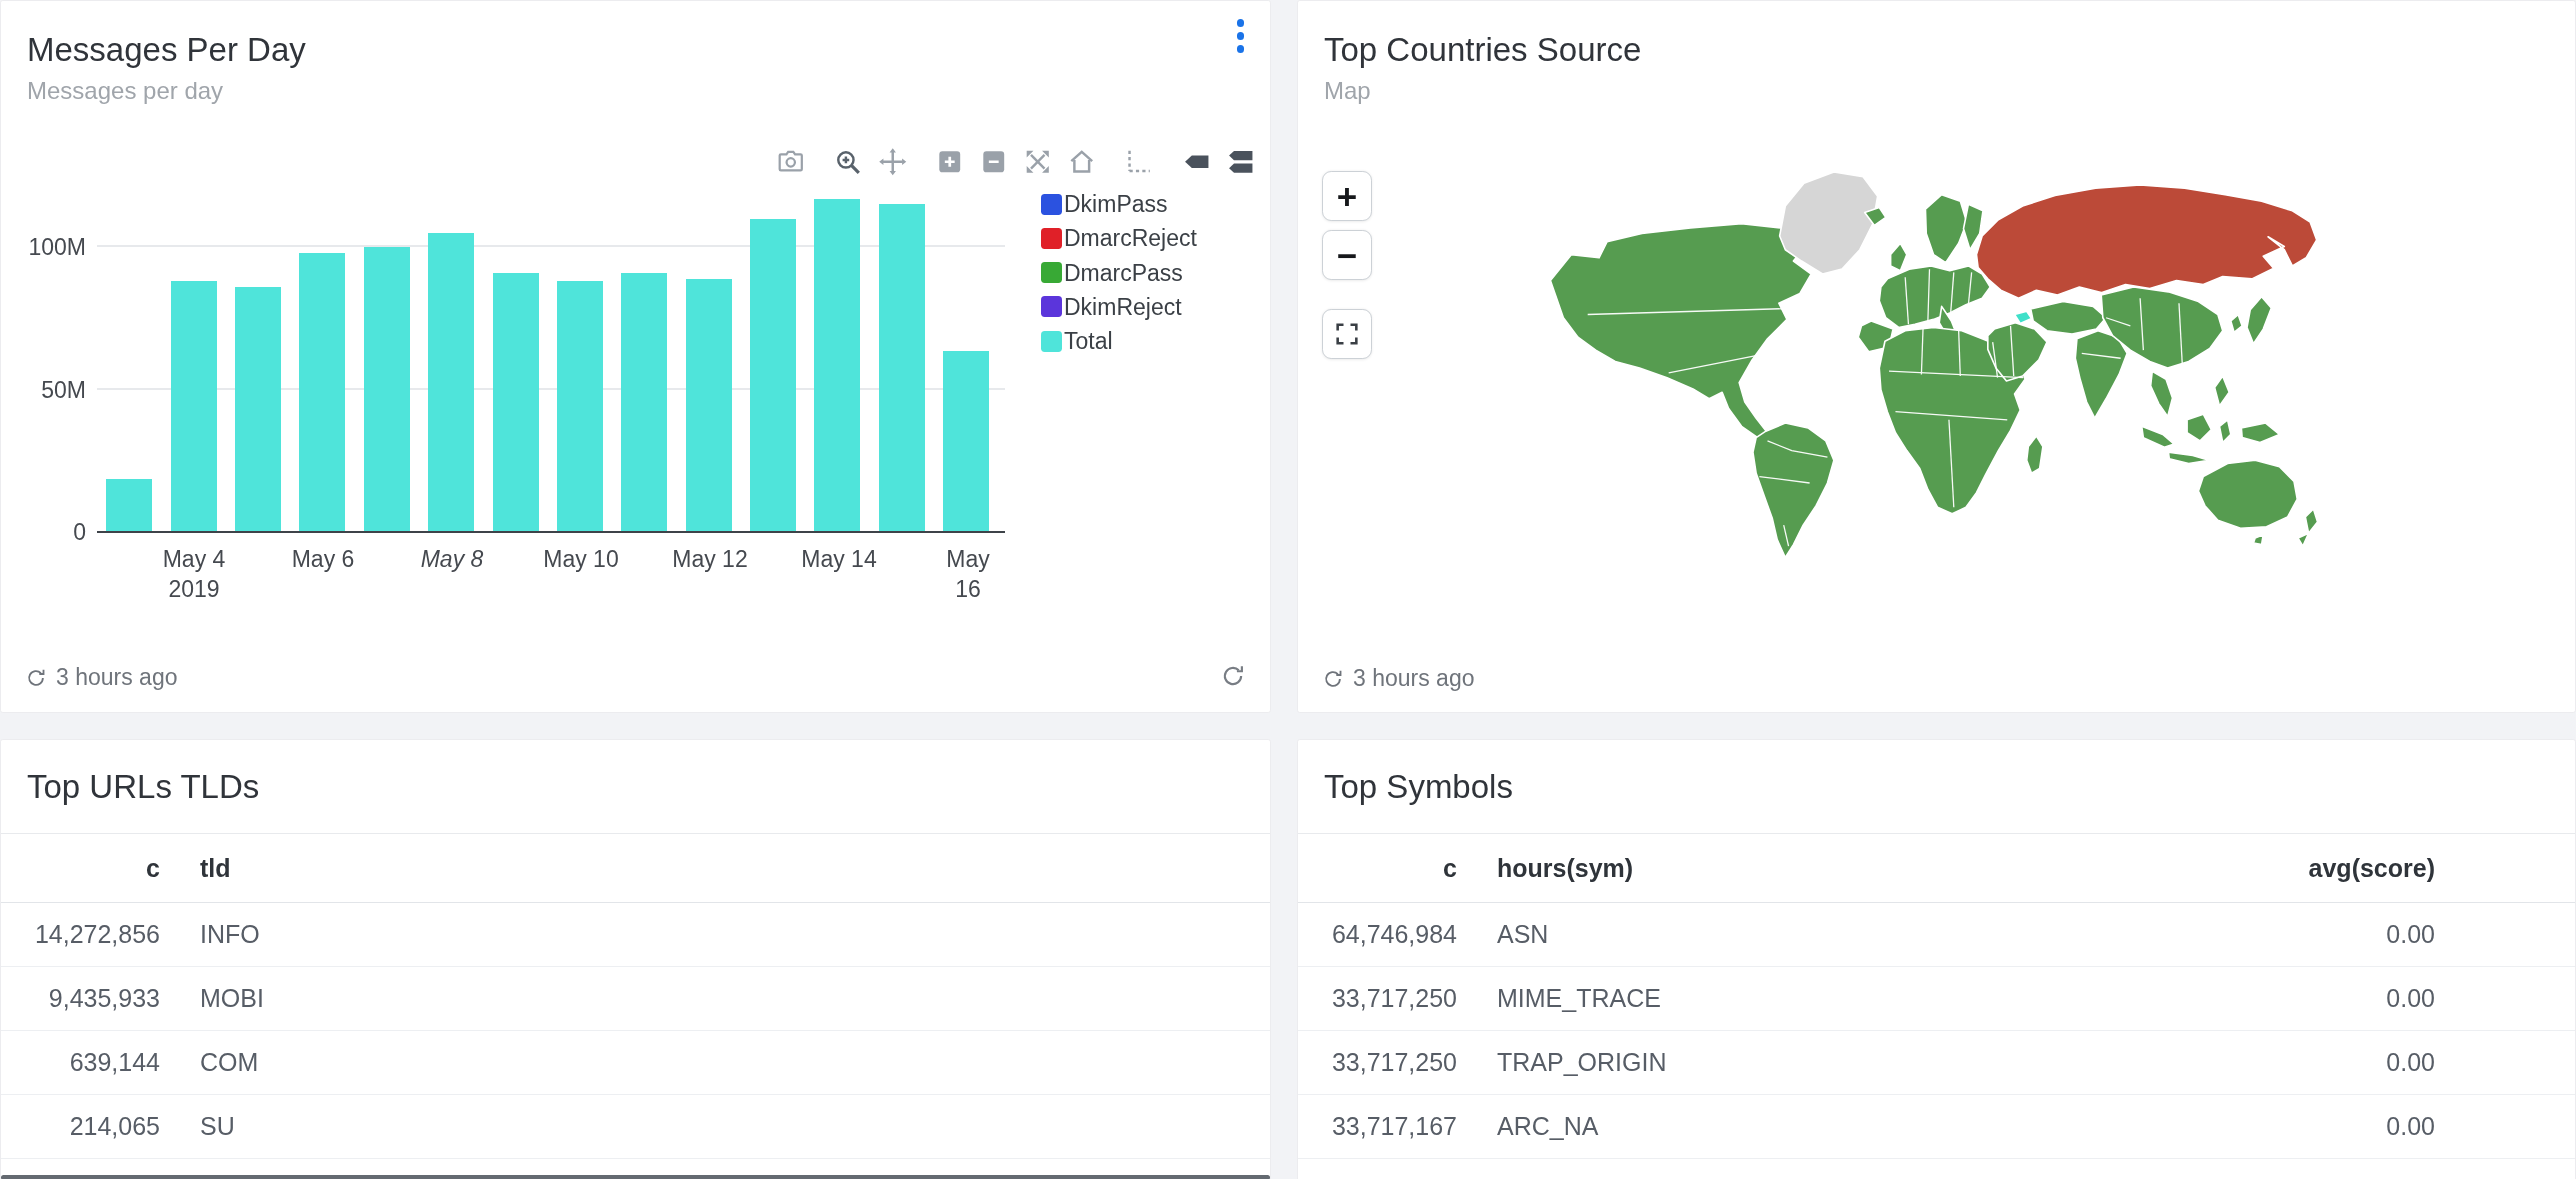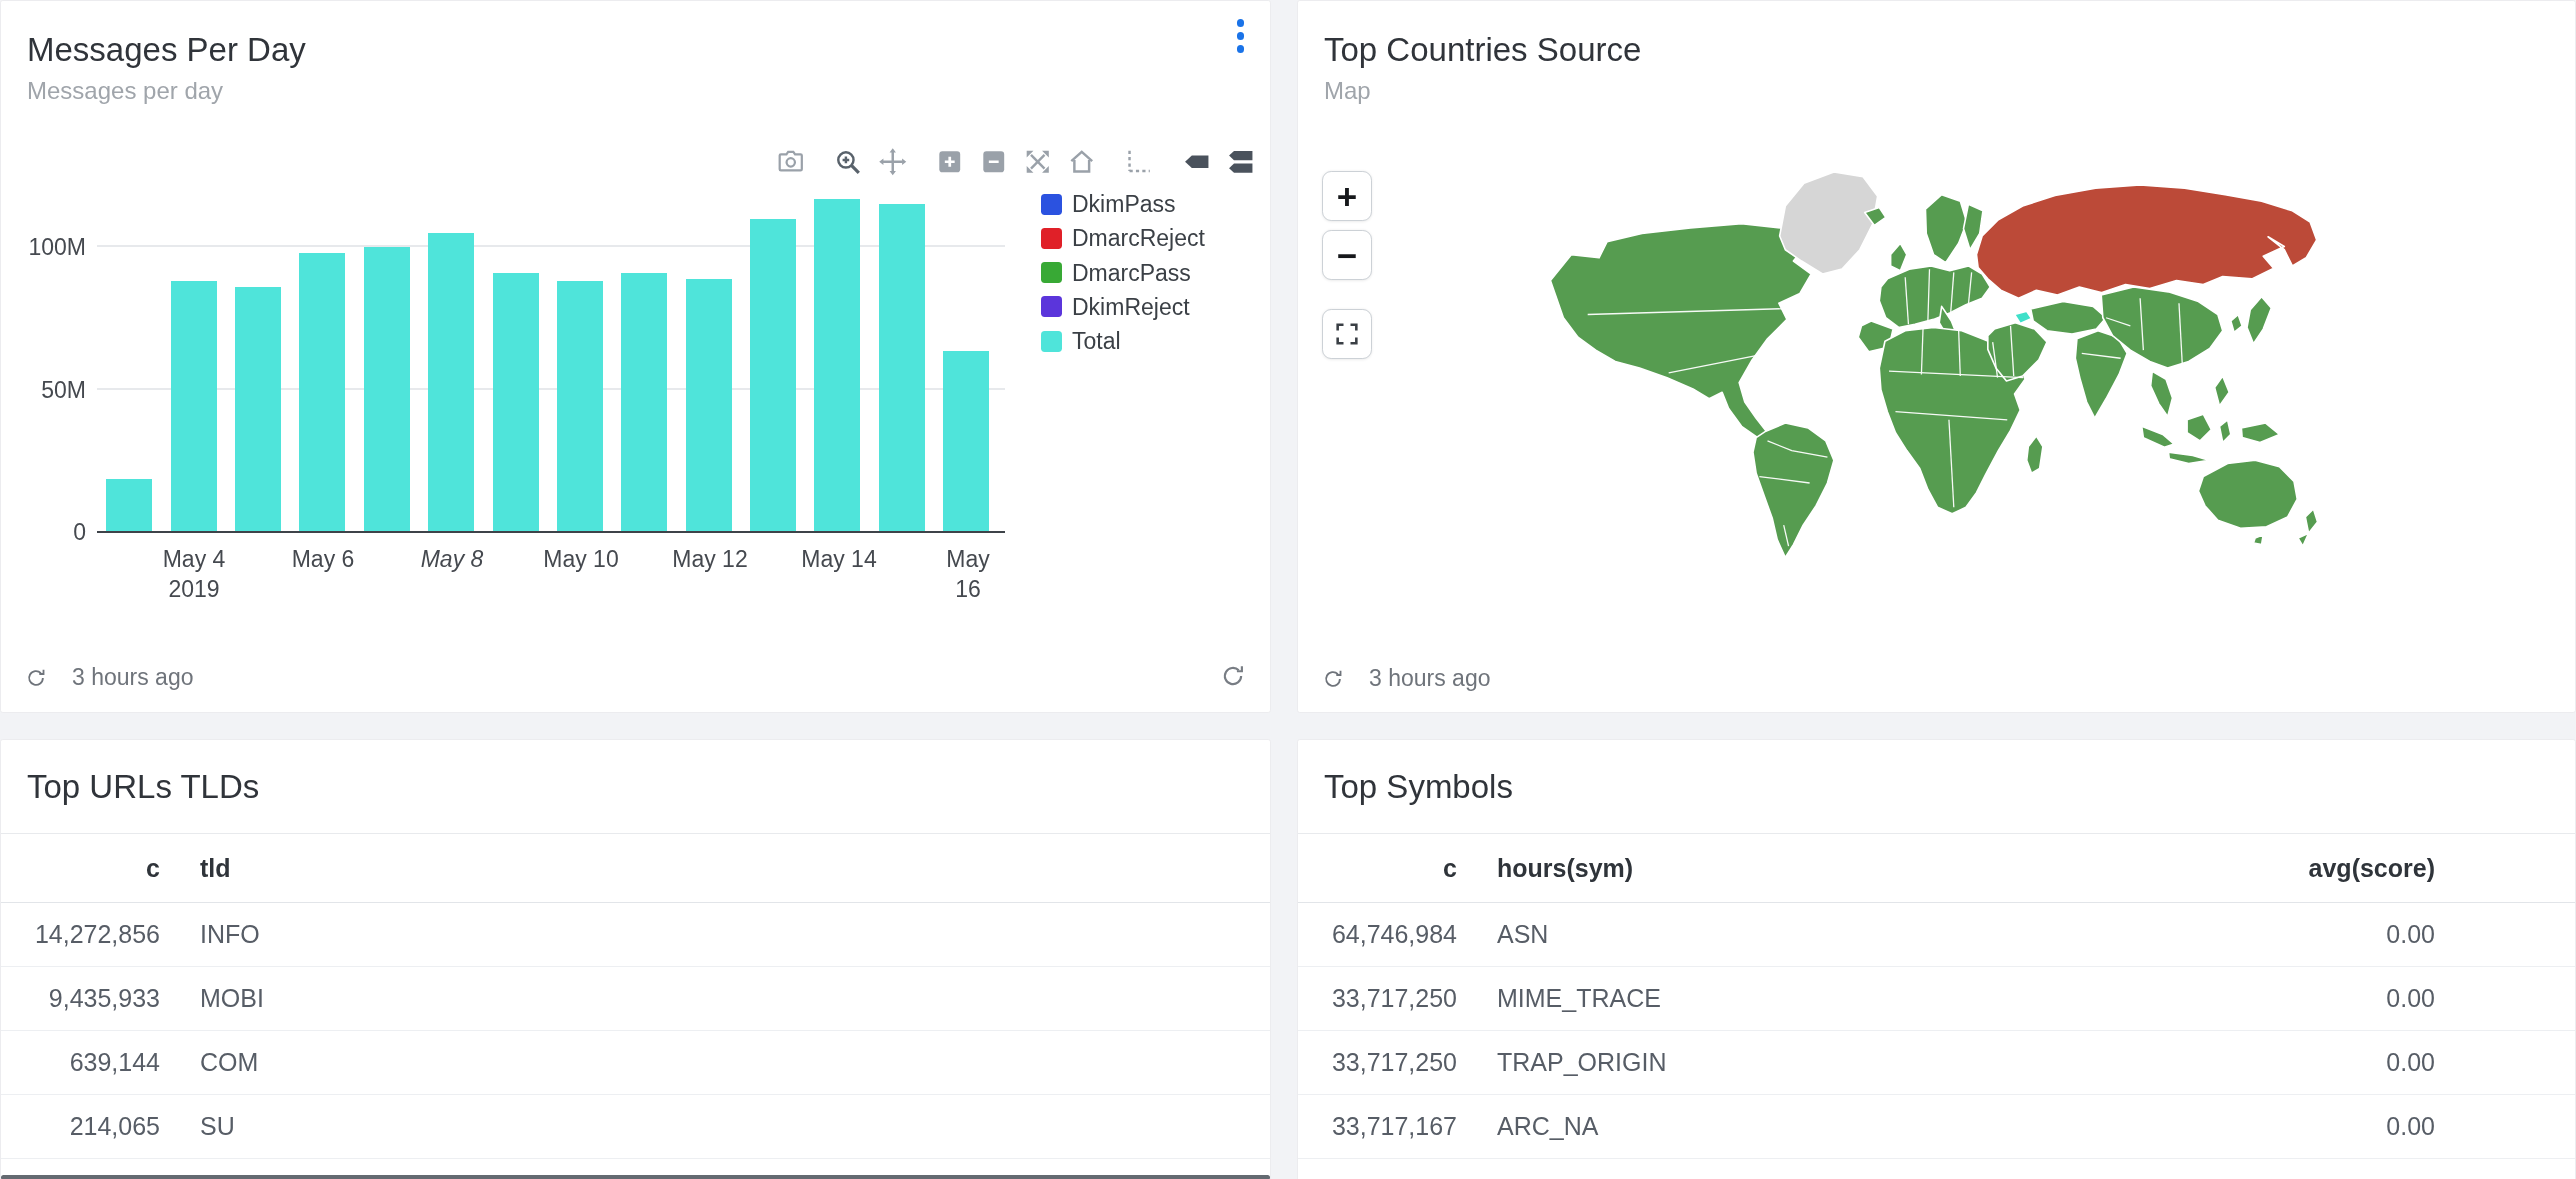--- a/index.html
+++ b/index.html
@@ -26,21 +26,21 @@
   }
   .panel-head{padding:28px 26px 0 26px;}
   .p-title{margin:0;font-size:33px;line-height:41px;font-weight:500;color:#30343a;}
   .p-sub{margin-top:5.5px;font-size:24px;line-height:29.5px;color:#a0a5ab;}
   .panel-foot{
     position:absolute;left:0;right:0;bottom:0;
     display:flex;justify-content:space-between;align-items:center;
     padding:16.6px 24px 20px 24px;
     color:#6f747b;font-size:23px;
   }
-  .updated{display:flex;align-items:center;gap:25px;}
+  .updated{display:flex;align-items:center;gap:9px;}
   .updated svg{width:22px;height:22px;color:#6f747b;}
   .refresh-btn{background:none;border:none;padding:0;cursor:pointer;color:#787d84;}
   .refresh-btn svg{width:26px;height:26px;}
 
   
   .kebab{position:absolute;top:14.7px;right:22px;display:flex;flex-direction:column;gap:5.5px;cursor:pointer;padding:3.7px;}
   .kebab span{width:7.4px;height:7.4px;border-radius:50%;background:#1a73e8;display:block;}
 
   
   .modebar{position:absolute;top:146px;right:14.7px;display:flex;align-items:center;gap:14.7px;}
@@ -58,21 +58,21 @@
     display:flex;align-items:flex-end;gap:18.4px;padding-left:9.2px;
   }
   .bar{width:46px;position:relative;z-index:1;}
   .gridline{position:absolute;left:0;right:0;height:1.8px;background:#e7e9ec;z-index:0;}
   .gridline.zero{background:#3e4349;z-index:2;}
   .x-axis{position:absolute;left:96px;top:543px;width:912px;height:83px;}
   .xtick{position:absolute;top:0;transform:translateX(-50%);text-align:center;font-size:23px;color:#45494f;line-height:30px;}
 
   
   .legend{position:absolute;left:1040px;top:190px;display:flex;flex-direction:column;gap:8.3px;}
-  .legend-item{display:flex;align-items:center;gap:10px;cursor:pointer;}
+  .legend-item{display:flex;align-items:center;gap:2px;cursor:pointer;}
   .legend-swatch{width:21px;height:21px;border-radius:3.7px;flex:0 0 auto;}
   .legend-label{font-size:23px;color:#3b4046;line-height:26px;}
 
   
   .map-controls{position:absolute;left:24px;top:170px;display:flex;flex-direction:column;gap:9.2px;z-index:3;}
   .map-btn{
     width:50px;height:50px;border-radius:9.2px;border:1.8px solid #ccd1d6;background:#fff;
     font-size:35px;font-weight:700;color:#16181b;cursor:pointer;
     display:flex;align-items:center;justify-content:center;
     box-shadow:0 0.9px 2.8px rgba(0,0,0,.08);

